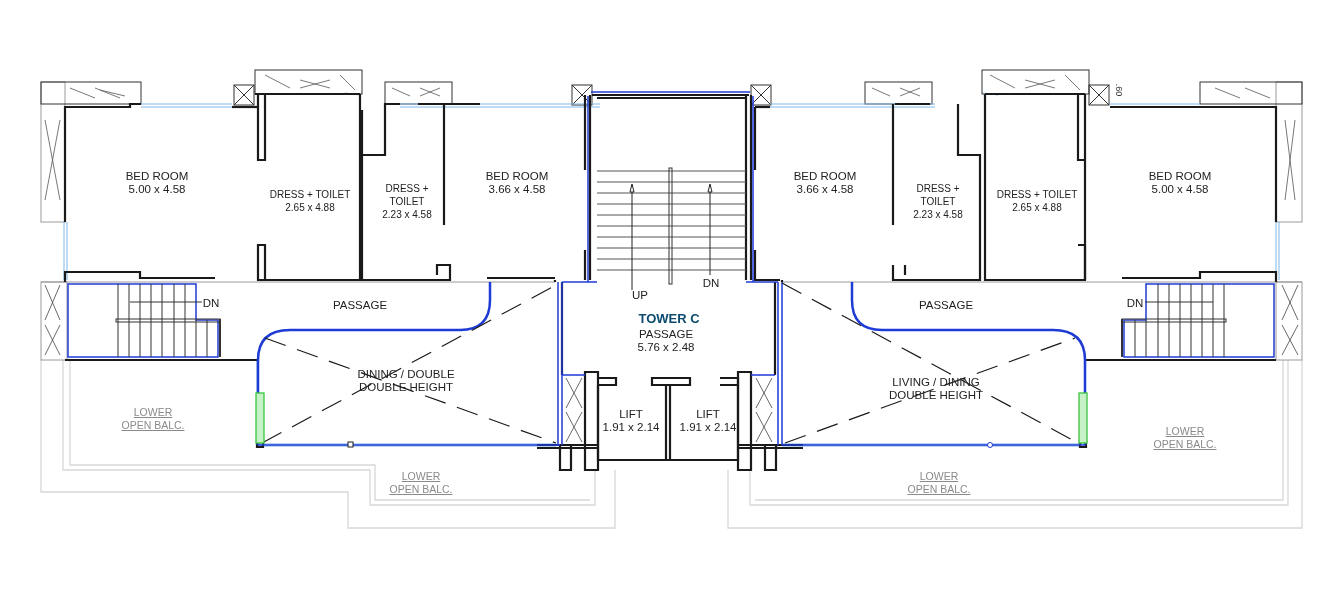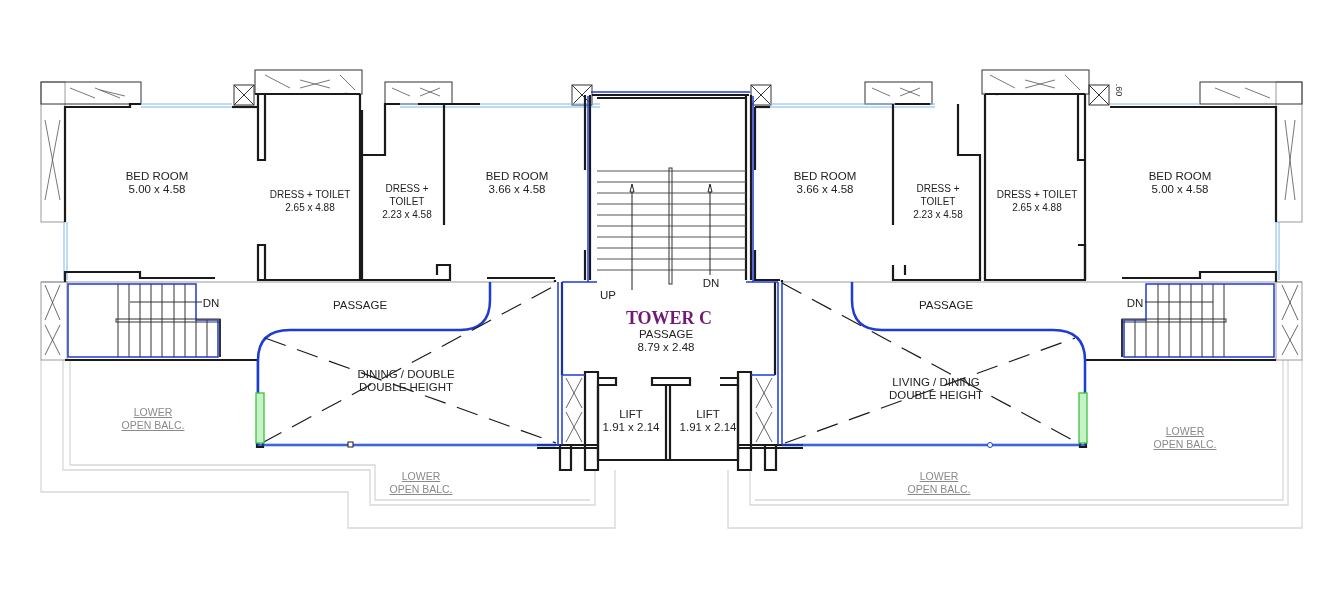--- a/index.html
+++ b/index.html
@@ -1,20 +1,20 @@
 <!DOCTYPE html>
 <html><head>
   <meta charset="utf-8">
   <style>
     html, body { margin: 0; padding: 0; background: #ffffff; }
     body { width: 1336px; height: 603px; position: relative; overflow: hidden; font-family: "Liberation Sans", sans-serif; }
     svg { position: absolute; left: 0; top: 0; }
     .lbl { position: absolute; text-align: center; font-family: "Liberation Sans", sans-serif; color: #222; font-size: 11.5px; line-height: 13px; white-space: nowrap; transform: translateX(-50%); }
     .lbl.grey { color: #8a8a8a; font-size: 10.5px; line-height: 13px; text-decoration: underline; }
-    .lbl.title { color: #701a75; font-weight: bold; font-size: 18px; font-family: Liberation Serif, serif; }
+    .lbl.title { color: #0c4a6e; font-weight: bold; font-size: 13px; }
     .lbl.small { font-size: 10px; }
     .dim { position: absolute; font-size: 9px; color: #333; transform: rotate(90deg); transform-origin: center; }
   </style>
 </head>
 <body>
 
 <svg width="1336" height="603" viewBox="0 0 1336 603" xmlns="http://www.w3.org/2000/svg">
 
   <g fill="none" stroke="#d8d8d8" stroke-width="1.3">
     <path d="M41 360 L41 492 L348 492 L348 528 L615 528 L615 470"></path>
@@ -235,42 +235,42 @@
 <div class="lbl" style="left:1180px; top:170px;">
   <div>BED ROOM</div>
   <div>5.00 x 4.58</div>
 </div>
 
 <div class="lbl" style="left:360px; top:299px;">PASSAGE</div>
 <div class="lbl" style="left:946px; top:299px;">PASSAGE</div>
 <div class="lbl title" style="left:669px; top:312px;">TOWER C</div>
 <div class="lbl" style="left:666px; top:328px;">
   <div>PASSAGE</div>
-  <div>8.79 x 2.48</div>
+  <div>5.76 x 2.48</div>
 </div>
 
 <div class="lbl" style="left:406px; top:368px;">
   <div>DINING / DOUBLE</div>
   <div>DOUBLE HEIGHT</div>
 </div>
 <div class="lbl" style="left:936px; top:376px;">
   <div>LIVING / DINING</div>
   <div>DOUBLE HEIGHT</div>
 </div>
 
 <div class="lbl" style="left:631px; top:408px;">
   <div>LIFT</div>
   <div>1.91 x 2.14</div>
 </div>
 <div class="lbl" style="left:708px; top:408px;">
   <div>LIFT</div>
   <div>1.91 x 2.14</div>
 </div>
 
-<div class="lbl" style="left:608px; top:289px;">UP</div>
+<div class="lbl" style="left:640px; top:289px;">UP</div>
 <div class="lbl" style="left:711px; top:277px;">DN</div>
 <div class="lbl" style="left:211px; top:297px;">DN</div>
 <div class="lbl" style="left:1135px; top:297px;">DN</div>
 
 <div class="lbl grey" style="left:153px; top:406px;">
   <div>LOWER</div>
   <div>OPEN BALC.</div>
 </div>
 <div class="lbl grey" style="left:421px; top:470px;">
   <div>LOWER</div>

